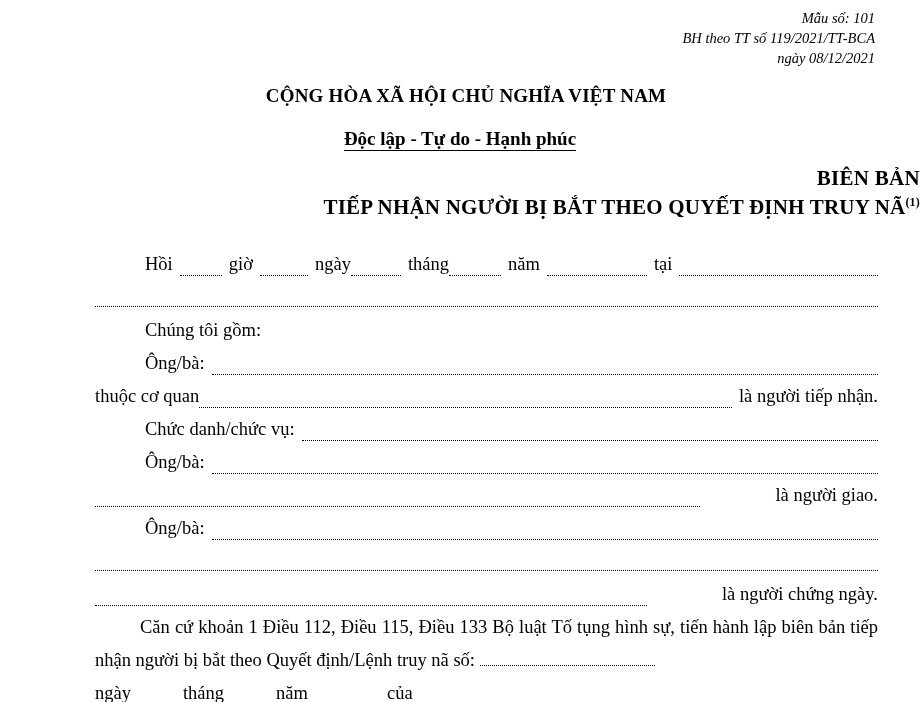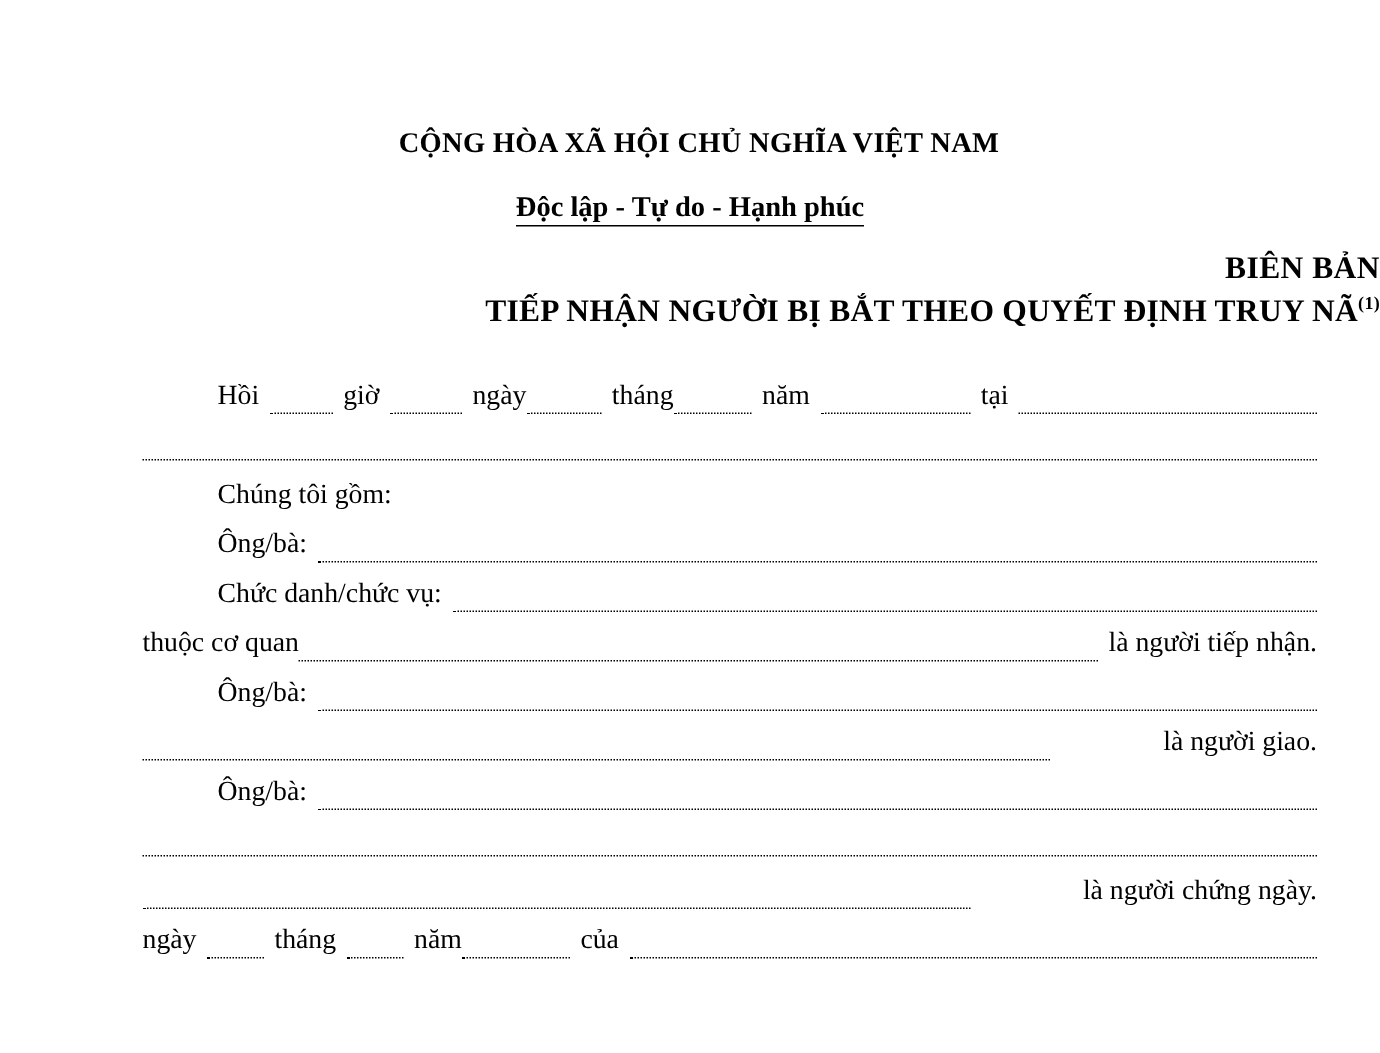--- a/index.html
+++ b/index.html
@@ -147,20 +147,25 @@
     line-height: 33px;
     text-align: justify;
   }
   .para .first { display: inline-block; width: 45px; }
 </style>
 </head>
 <body>
 
 <div class="page">
 
+  <div class="form-meta">
+    <div>Mẫu số: 101</div>
+    <div>BH theo TT số 119/2021/TT-BCA</div>
+    <div>ngày 08/12/2021</div>
+  </div>
 
   <div class="national">
     <div class="national-line1">CỘNG HÒA XÃ HỘI CHỦ NGHĨA VIỆT NAM</div>
     <div class="national-line2">
       <span class="ul">Độc lập - Tự do - Hạnh phúc</span>
     </div>
   </div>
 
   <div class="doc-title">
     <div class="doc-title-main">BIÊN BẢN</div>
@@ -200,34 +205,34 @@
     <div class="ln indent">
       <span class="txt">Chúng tôi gồm:</span>
     </div>
 
     <div class="ln indent">
       <span class="txt">Ông/bà:</span>
       <span class="sp"></span>
       <span class="dots grow"></span>
     </div>
 
-    <div class="ln indent">
-      <span class="txt">Chức danh/chức vụ:</span>
-      <span class="sp"></span>
-      <span class="dots grow"></span>
-    </div>
-
     <div class="ln">
       <span class="txt">thuộc cơ quan</span>
       <span class="dots grow"></span>
       <span class="sp"></span>
       <span class="txt">là người tiếp nhận.</span>
     </div>
 
     <div class="ln indent">
+      <span class="txt">Chức danh/chức vụ:</span>
+      <span class="sp"></span>
+      <span class="dots grow"></span>
+    </div>
+
+    <div class="ln indent">
       <span class="txt">Ông/bà:</span>
       <span class="sp"></span>
       <span class="dots grow"></span>
     </div>
 
     <div class="rule-tail">
       <span class="dots grow"></span>
       <span class="sp"></span>
       <span class="txt">là người giao.</span>
     </div>
@@ -239,20 +244,24 @@
     </div>
 
     <div class="rule"></div>
 
     <div class="rule-tail">
       <span class="dots grow"></span>
       <span class="sp"></span>
       <span class="txt">là người chứng ngày.</span>
     </div>
 
+    <div class="para">
+      <span class="first"></span><span>Căn cứ khoản 1 Điều 112, Điều 115, Điều 133 Bộ luật Tố tụng hình sự, tiến hành lập biên bản tiếp nhận người bị bắt theo Quyết định/Lệnh truy nã số:</span>
+      <span class="dots" style="width:175px;display:inline-block;vertical-align:baseline;margin-bottom:0;height:12px"></span>
+    </div>
 
     <div class="ln">
       <span class="txt">ngày</span>
       <span class="sp"></span>
       <span class="dots" style="width:38px"></span>
       <span class="sp"></span>
       <span class="txt">tháng</span>
       <span class="sp"></span>
       <span class="dots" style="width:38px"></span>
       <span class="sp"></span>

